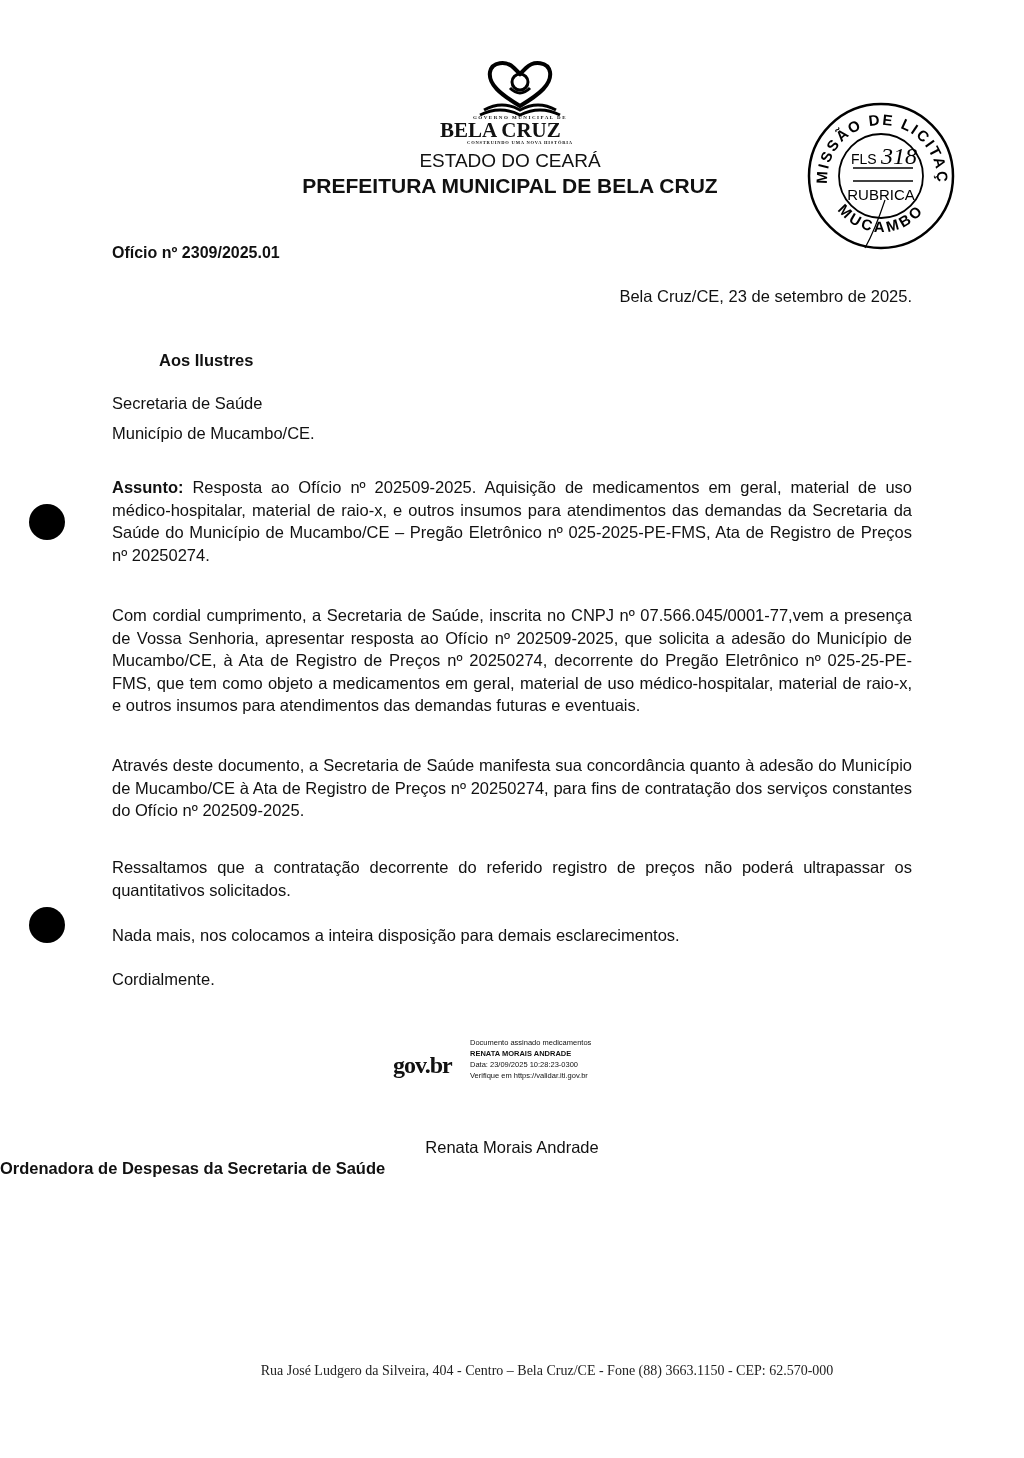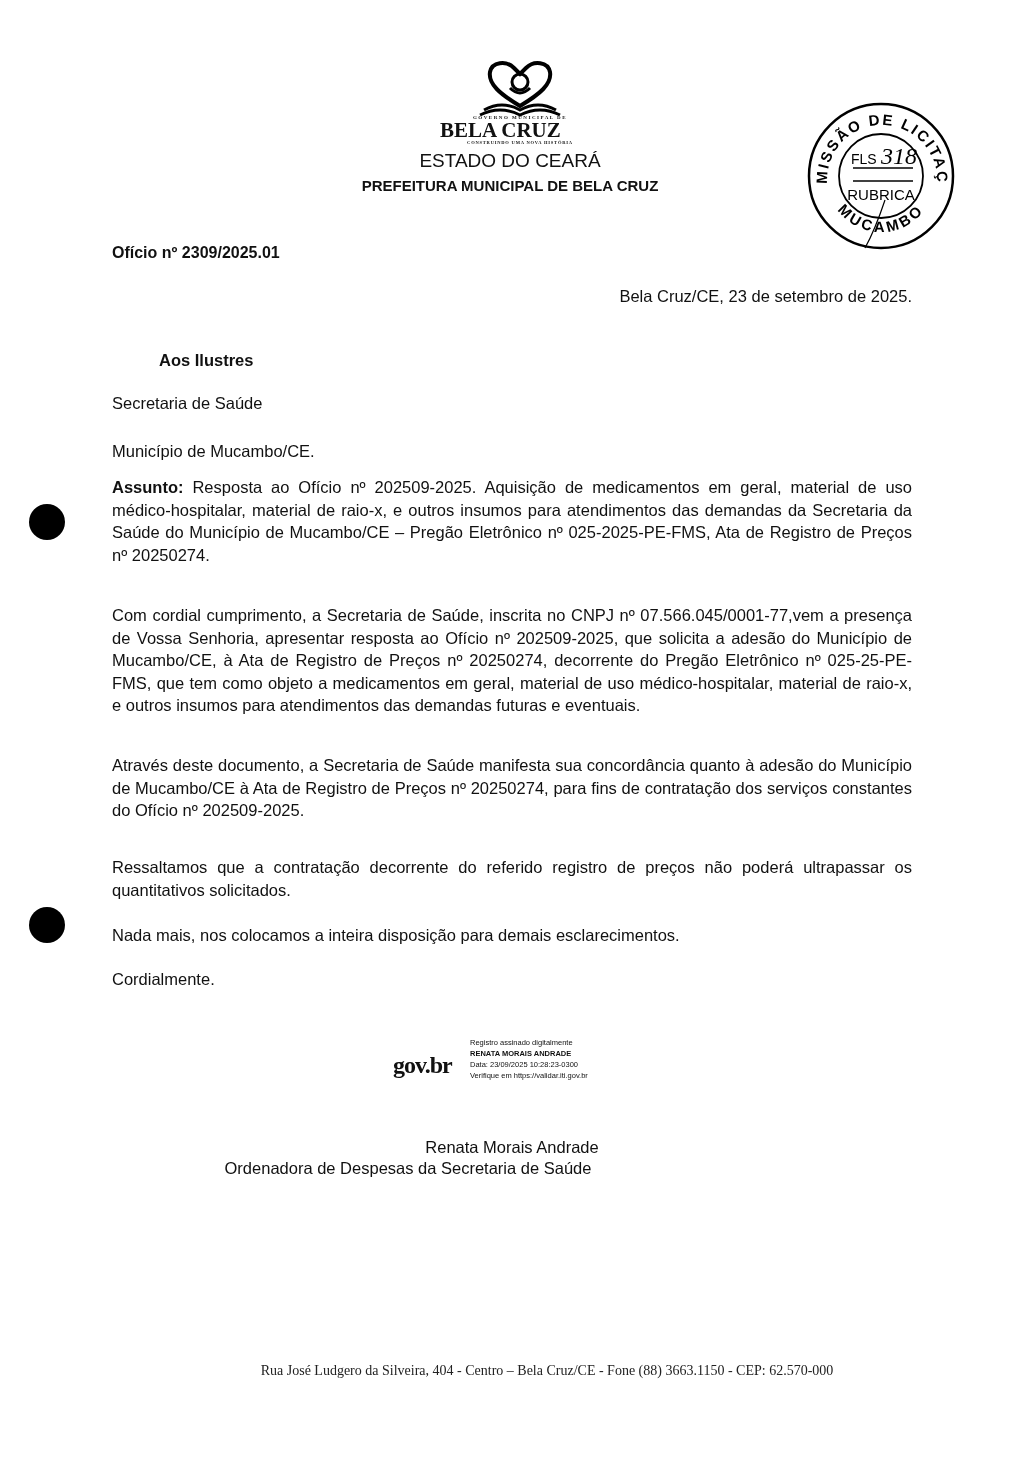--- a/index.html
+++ b/index.html
@@ -3,31 +3,31 @@
 <meta charset="utf-8">
 <style>
   html, body { margin: 0; padding: 0; background: #ffffff; }
   body { width: 1024px; height: 1458px; position: relative; overflow: hidden; color: #111; font-family: "Liberation Sans", sans-serif; }
   .abs { position: absolute; }
   .logo { left: 470px; top: 58px; width: 100px; height: 60px; }
   .brand-small { left: 440px; top: 115px; width: 160px; text-align: center; font-size: 5px; letter-spacing: 1.5px; font-family: "Liberation Serif", serif; font-weight: bold; }
   .brand-name { left: 440px; top: 119px; width: 160px; text-align: left; font-size: 21px; font-family: "Liberation Serif", serif; font-weight: bold; letter-spacing: 0px; line-height: 22px; }
   .brand-tag { left: 440px; top: 140px; width: 160px; text-align: center; font-size: 4.5px; letter-spacing: 0.8px; font-family: "Liberation Serif", serif; font-weight: bold; }
   .state { left: 310px; top: 150px; width: 400px; text-align: center; font-size: 19px; line-height: 22px; }
-  .prefeitura { left: 230px; top: 174px; width: 560px; text-align: center; font-size: 15px; font-weight: bold; line-height: 24px; }
+  .prefeitura { left: 230px; top: 174px; width: 560px; text-align: center; font-size: 21px; font-weight: bold; line-height: 24px; }
   .stamp { left: 805px; top: 100px; width: 152px; height: 152px; }
   .oficio { left: 112px; top: 244px; font-size: 16px; font-weight: bold; }
   .dateline { right: 112px; top: 287px; font-size: 16.5px; }
   .para { left: 112px; width: 800px; font-size: 16.5px; line-height: 22.5px; text-align: justify; }
   .bold { font-weight: bold; }
   .punch { width: 36px; height: 36px; border-radius: 50%; background: #000; left: 29px; }
   .govbr { left: 393px; top: 1052px; font-family: "Liberation Serif", serif; font-weight: bold; font-size: 24px; letter-spacing: -1px; }
   .sig-text { left: 470px; top: 1037px; font-size: 7.5px; line-height: 11px; }
   .sig-name { left: 0; width: 1024px; top: 1138px; text-align: center; font-size: 16.5px; }
-  .sig-role { left: 0; width: 816px; top: 1159px; text-align: center; font-size: 16.5px; font-weight: normal; }
+  .sig-role { left: 0; width: 816px; top: 1159px; font-size: 16.5px; font-weight: bold; }
   .footer { left: 0; width: 1024px; top: 1361px; text-align: center; font-family: "Liberation Serif", serif; font-size: 14px; line-height: 20px; color: #222; padding-left: 35px; }
 </style>
 </head>
 <body>
 
 <svg class="abs logo" viewBox="0 0 100 60">
   <path d="M50 48 C30 36 18 26 20 14 C22 4 36 2 44 10 L50 16 L56 10 C64 2 78 4 80 14 C82 26 70 36 50 48 Z" fill="none" stroke="#000" stroke-width="4"></path>
   <circle cx="50" cy="24" r="8" fill="none" stroke="#000" stroke-width="3"></circle>
   <path d="M40 30 Q50 40 60 30" fill="none" stroke="#000" stroke-width="3"></path>
   <path d="M14 52 Q32 42 50 52 Q68 42 86 52" fill="none" stroke="#000" stroke-width="3"></path>
@@ -58,36 +58,36 @@
   <line x1="48" y1="81" x2="108" y2="81" stroke="#000" stroke-width="1.4"></line>
   <text x="76" y="100" text-anchor="middle" font-family="Liberation Sans, sans-serif" font-size="15">RUBRICA</text>
   <path d="M80 100 Q70 130 60 148" fill="none" stroke="#000" stroke-width="1.2"></path>
 </svg>
 
 <div class="abs oficio">Ofício nº 2309/2025.01</div>
 <div class="abs dateline">Bela Cruz/CE, 23 de setembro de 2025.</div>
 
 <div class="abs para bold" style="top:349px;margin-left:47px;">Aos Ilustres</div>
 <div class="abs para" style="top:392px;">Secretaria de Saúde</div>
-<div class="abs para" style="top:440px;">Município de Mucambo/CE.</div>
+<div class="abs para" style="top:422px;">Município de Mucambo/CE.</div>
 
 <div class="abs para" style="top:476px;"><span class="bold">Assunto:</span><span> Resposta ao Ofício nº 202509-2025. Aquisição de medicamentos em geral, material de uso médico-hospitalar, material de raio-x, e outros insumos para atendimentos das demandas da Secretaria da Saúde do Município de Mucambo/CE – Pregão Eletrônico nº 025-2025-PE-FMS, Ata de Registro de Preços nº 20250274.</span></div>
 
 <div class="abs para" style="top:604px;">Com cordial cumprimento, a Secretaria de Saúde, inscrita no CNPJ nº 07.566.045/0001-77,vem a presença de Vossa Senhoria, apresentar resposta ao Ofício nº 202509-2025, que solicita a adesão do Município de Mucambo/CE, à Ata de Registro de Preços nº 20250274, decorrente do Pregão Eletrônico nº 025-25-PE-FMS, que tem como objeto a medicamentos em geral, material de uso médico-hospitalar, material de raio-x, e outros insumos para atendimentos das demandas futuras e eventuais.</div>
 <div class="abs para" style="top:754px;">Através deste documento, a Secretaria de Saúde manifesta sua concordância quanto à adesão do Município de Mucambo/CE à Ata de Registro de Preços nº 20250274, para fins de contratação dos serviços constantes do Ofício nº 202509-2025.</div>
 <div class="abs para" style="top:856px;">Ressaltamos que a contratação decorrente do referido registro de preços não poderá ultrapassar os quantitativos solicitados.</div>
 <div class="abs para" style="top:924px;">Nada mais, nos colocamos a inteira disposição para demais esclarecimentos.</div>
 <div class="abs para" style="top:968px;">Cordialmente.</div>
 
 <div class="abs punch" style="top:504px;"></div>
 <div class="abs punch" style="top:907px;"></div>
 
 <div class="abs govbr">gov.br</div>
 <div class="abs sig-text">
-  <div>Registro assinado digitalmente</div>
+  <div>Documento assinado medicamentos</div>
   <div class="bold">RENATA MORAIS ANDRADE</div>
   <div>Data: 23/09/2025 10:28:23-0300</div>
   <div>Verifique em https://validar.iti.gov.br</div>
 </div>
 
 <div class="abs sig-name">Renata Morais Andrade</div>
 <div class="abs sig-role">Ordenadora de Despesas da Secretaria de Saúde</div>
 
 <div class="abs footer">
   <div>Rua José Ludgero da Silveira, 404 - Centro – Bela Cruz/CE - Fone (88) 3663.1150 - CEP: 62.570-000</div>

